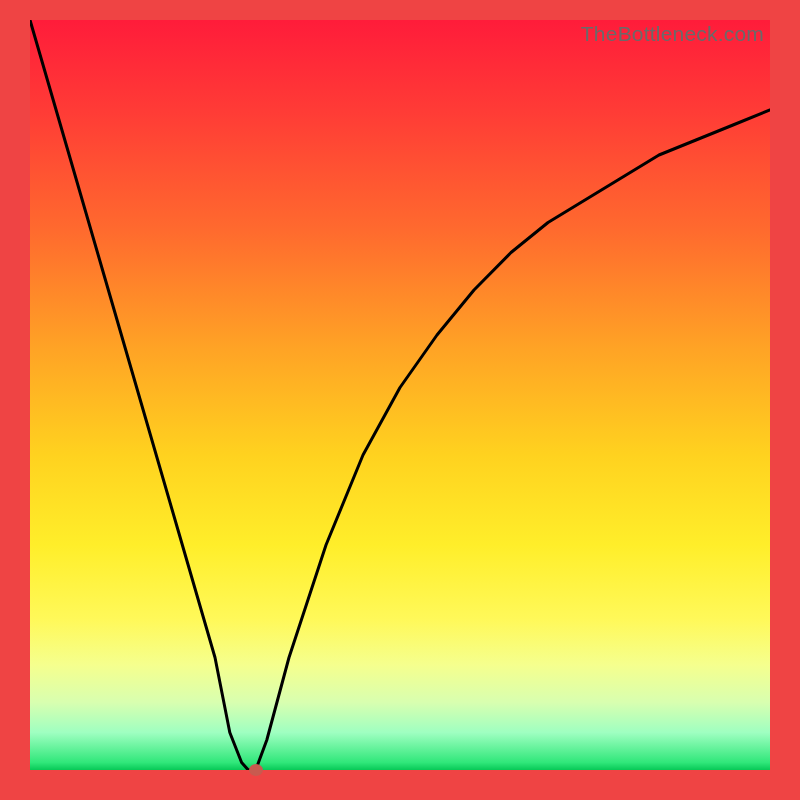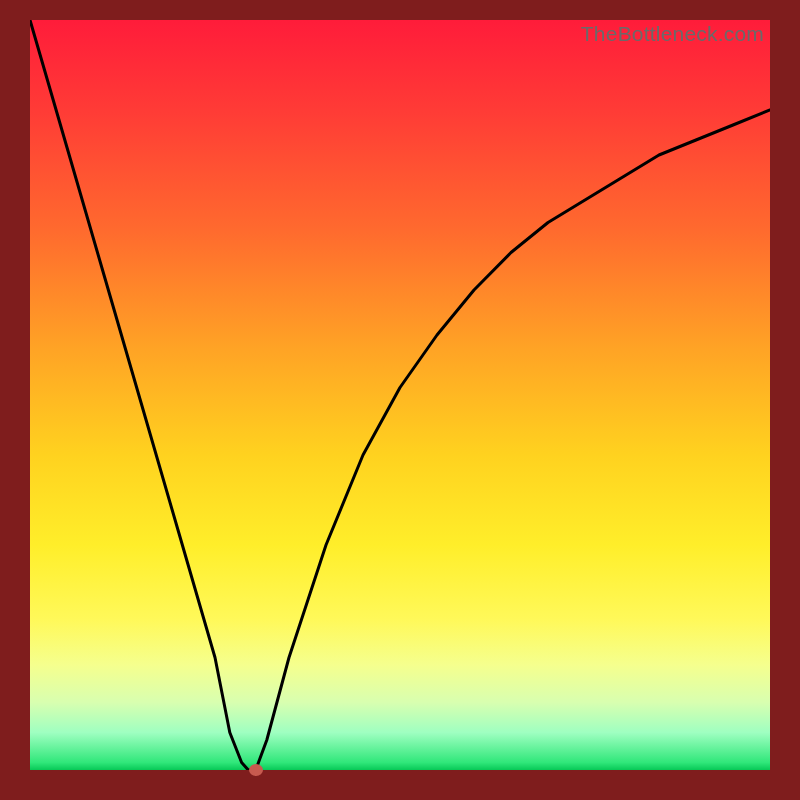--- a/index.html
+++ b/index.html
@@ -8,21 +8,21 @@
     width: 800px;
     height: 800px;
     background: #000;
     font-family: Arial, Helvetica, sans-serif;
     overflow: hidden;
   }
   .frame {
     position: relative;
     width: 800px;
     height: 800px;
-    background: #7f1d1d;
+    background: #ef4444;
   }
   .plot {
     position: absolute;
     left: 30px;
     top: 20px;
     width: 740px;
     height: 750px;
     background: linear-gradient(
       to bottom,
       #ff1c3a 0%,

